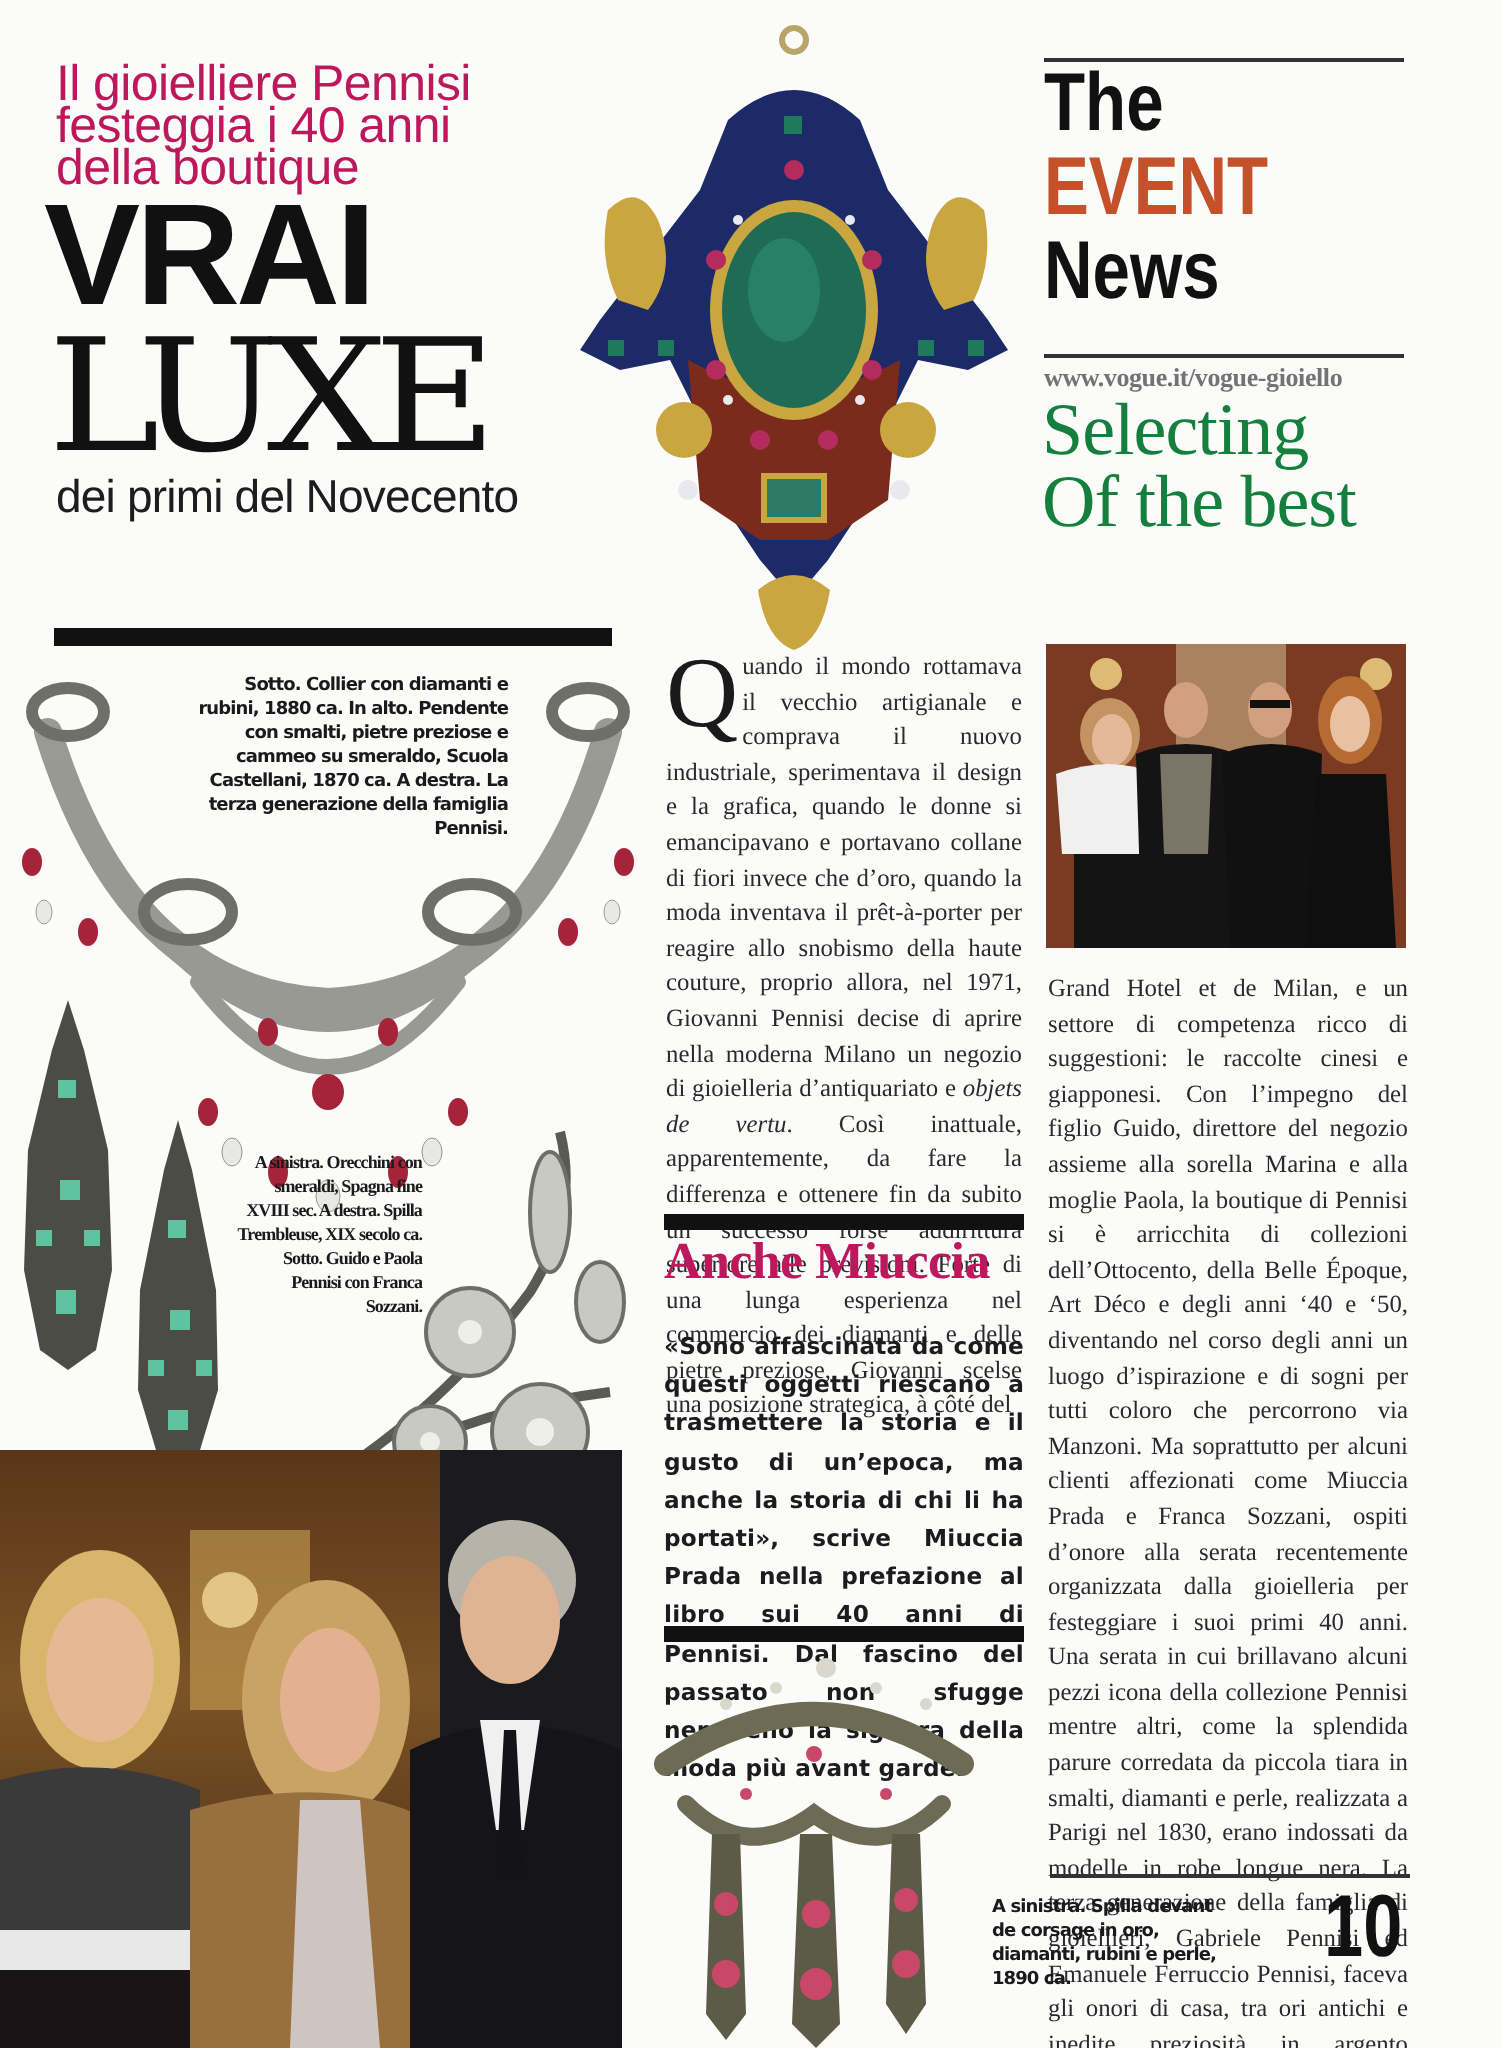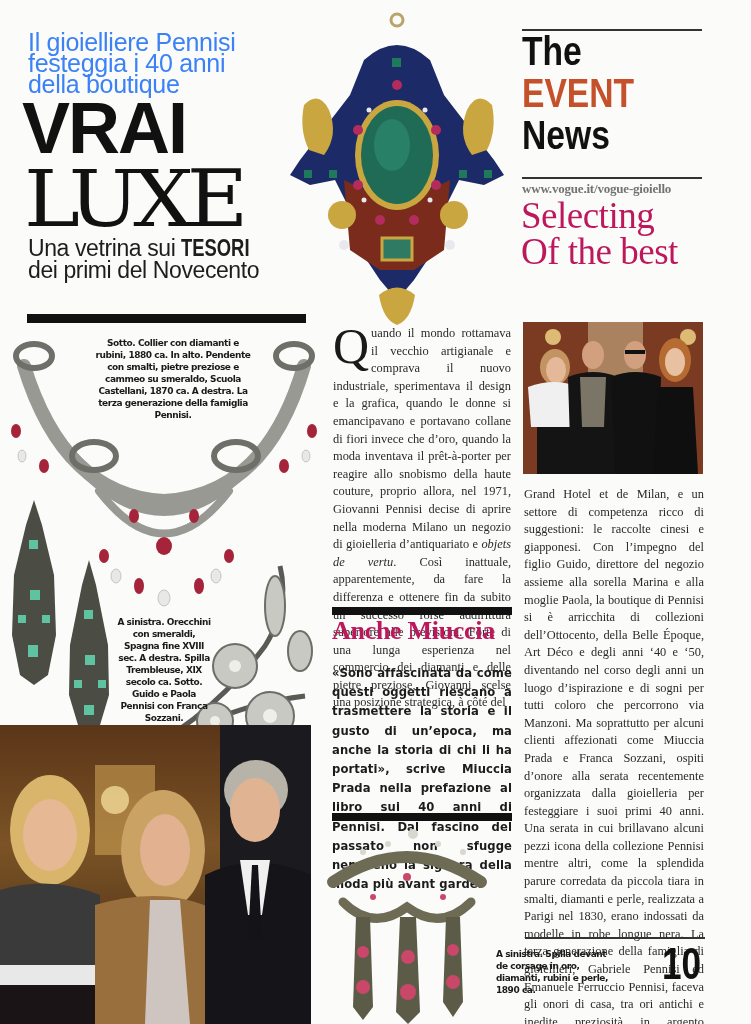--- a/index.html
+++ b/index.html
@@ -1,60 +1,59 @@
 <!DOCTYPE html>
 <html><head>
 <meta charset="utf-8">
 <style>
   * { box-sizing: border-box; margin: 0; padding: 0; }
   html, body { width: 751px; height: 1024px; overflow: hidden; background: #fbfbfa; }
   body { position: relative; font-family: "Liberation Serif", serif; color: #1a1a1a; }
   .abs { position: absolute; }
 
   
-  .kicker { left: 28px; top: 32px; width: 270px; font-family: "Liberation Sans", sans-serif; font-size: 25px; line-height: 21px; color: #3b82f6; letter-spacing: -0.3px; }
+  .kicker { left: 28px; top: 32px; width: 270px; font-family: "Liberation Sans", sans-serif; font-size: 25px; line-height: 21px; color: #be185d; letter-spacing: -0.3px; }
   .vrai { left: 22px; top: 92px; font-family: "Liberation Sans", sans-serif; font-size: 72px; line-height: 72px; letter-spacing: -2px; color: #111; font-weight: bold; }
   .luxe { left: 24px; top: 162px; font-family: "DejaVu Serif", serif; font-size: 78px; line-height: 74px; letter-spacing: -6px; color: #111; transform: scaleX(1.08); transform-origin: left; }
   .deck { left: 28px; top: 237px; width: 290px; font-family: "Liberation Sans", sans-serif; font-size: 23px; line-height: 22px; color: #1d1d1d; letter-spacing: -0.4px; }
   .deck b { font-family: "Liberation Sans", sans-serif; font-weight: bold; letter-spacing: 0; transform: scaleX(0.8); display: inline-block; transform-origin: left; }
   .bar { background: #111; }
 
   
-  .caption { font-family: "DejaVu Sans", sans-serif; font-size: 9px; line-height: 12px; font-weight: bold; letter-spacing: -0.45px; color: #1a1a1a; text-align: center; }
+  .caption { font-family: "DejaVu Sans", sans-serif; font-size: 9px; line-height: 12px; font-weight: bold; letter-spacing: -0.45px; color: #1a1a1a; text-align: right; }
 
   
   .col { font-family: "Liberation Serif", serif; font-size: 12.4px; line-height: 17.6px; text-align: justify; color: #2a2a2a; }
   .dropcap { float: left; font-size: 50px; line-height: 38px; margin: 2px 2px 0 0; font-family: "Liberation Serif", serif; color: #1a1a1a; }
 
   
   .the { left: 522px; top: 30px; font-family: "Liberation Sans", sans-serif; font-weight: bold; font-size: 41px; line-height: 42px; transform: scaleX(0.82); transform-origin: left; color: #111; }
   .event { left: 522px; top: 72px; font-family: "Liberation Sans", sans-serif; font-weight: bold; font-size: 41px; line-height: 42px; transform: scaleX(0.82); transform-origin: left; color: #c5512a; }
   .news { left: 522px; top: 114px; font-family: "Liberation Sans", sans-serif; font-weight: bold; font-size: 41px; line-height: 42px; transform: scaleX(0.82); transform-origin: left; color: #111; }
   .url { left: 522px; top: 181px; font-family: "Liberation Serif", serif; font-size: 13px; color: #737373; font-weight: bold; letter-spacing: -0.2px; }
-  .selecting { left: 521px; top: 198px; font-family: "Liberation Serif", serif; font-size: 37px; line-height: 36px; color: #be185d; letter-spacing: -0.5px; }
+  .selecting { left: 521px; top: 198px; font-family: "Liberation Serif", serif; font-size: 37px; line-height: 36px; color: #15803d; letter-spacing: -0.5px; }
 
   .subhead { font-family: "Liberation Serif", serif; font-weight: bold; font-size: 26px; line-height: 23px; color: #be185d; letter-spacing: -0.3px; }
   .quote { font-family: "DejaVu Sans", sans-serif; font-weight: bold; font-size: 11.6px; line-height: 19.2px; text-align: justify; color: #1c1c1c; letter-spacing: 0.1px; }
   .pagenum { font-family: "Liberation Sans", sans-serif; font-weight: bold; font-size: 44px; line-height: 40px; color: #111; transform: scaleX(0.8); transform-origin: left; }
 
   
   .photo { overflow: hidden; }
 </style>
 </head>
 <body>
 
 <div class="abs kicker">
   <div>Il gioielliere Pennisi</div>
   <div>festeggia i 40 anni</div>
   <div>della boutique</div>
 </div>
 <div class="abs vrai">VRAI</div>
 <div class="abs luxe">LUXE</div>
 <div class="abs deck">
-  <div><span>Una vetrina sui </span><b>TESORI</b></div>
   <div>dei primi del Novecento</div>
 </div>
 <div class="abs bar" style="left:27px; top:314px; width:279px; height:9px;"></div>
 
 <div class="abs photo" style="left:284px; top:10px; width:228px; height:318px;" title="Pendente con cammeo su smeraldo">
   <svg width="228" height="318" viewBox="0 0 228 318">
     <circle cx="113" cy="10" r="6" fill="none" stroke="#b9a46a" stroke-width="3"></circle>
     <path d="M80 50 Q113 20 146 50 L160 85 L210 150 L220 165 L200 175 L175 170 L160 200 L150 240 L130 270 L113 290 L96 270 L76 240 L66 200 L51 170 L26 175 L6 165 L16 150 L66 85 Z" fill="#1d2a68"></path>
     <path d="M60 170 Q113 200 166 170 L160 240 L130 260 L96 260 L66 240 Z" fill="#7a2b1c"></path>
     <ellipse cx="113" cy="145" rx="42" ry="55" fill="#c9a640"></ellipse>
@@ -165,21 +164,21 @@
       <ellipse cx="170" cy="50" rx="10" ry="30"></ellipse>
         <ellipse cx="195" cy="95" rx="12" ry="20"></ellipse>
     </g>
     <g fill="#efefea">
         <circle cx="130" cy="110" r="6"></circle>
         <circle cx="165" cy="160" r="7"></circle>
         <circle cx="110" cy="165" r="5"></circle>
       </g>
   </svg>
 </div>
-<div class="abs caption" style="left:117px; top:616px; width:94px;">A sinistra. Orecchini con smeraldi, Spagna fine XVIII sec. A destra. Spilla Trembleuse, XIX secolo ca. Sotto. Guido e Paola Pennisi con Franca Sozzani.</div>
+<div class="abs caption" style="left:117px; top:575px; width:94px;font-family:Liberation Serif, serif;">A sinistra. Orecchini con smeraldi, Spagna fine XVIII sec. A destra. Spilla Trembleuse, XIX secolo ca. Sotto. Guido e Paola Pennisi con Franca Sozzani.</div>
 
 <div class="abs photo" style="left:0; top:725px; width:311px; height:299px; background: linear-gradient(180deg,#5a3518 0%,#7b5326 40%,#3b2410 100%);" title="Guido e Paola Pennisi con Franca Sozzani">
   <svg width="311" height="299" viewBox="0 0 311 299">
     <rect x="95" y="40" width="60" height="90" fill="#d4a85a" opacity="0.55"></rect>
     <circle cx="115" cy="75" r="14" fill="#fbe6a5" opacity="0.7"></circle>
     <rect x="220" y="0" width="91" height="299" fill="#1b1a1e"></rect>
 
     <ellipse cx="50" cy="105" rx="40" ry="55" fill="#d9b56c"></ellipse>
     <ellipse cx="50" cy="110" rx="27" ry="36" fill="#e6b894"></ellipse>
     <path d="M0 165 Q50 150 100 170 L100 255 L0 255 Z" fill="#3b3a3b"></path>

